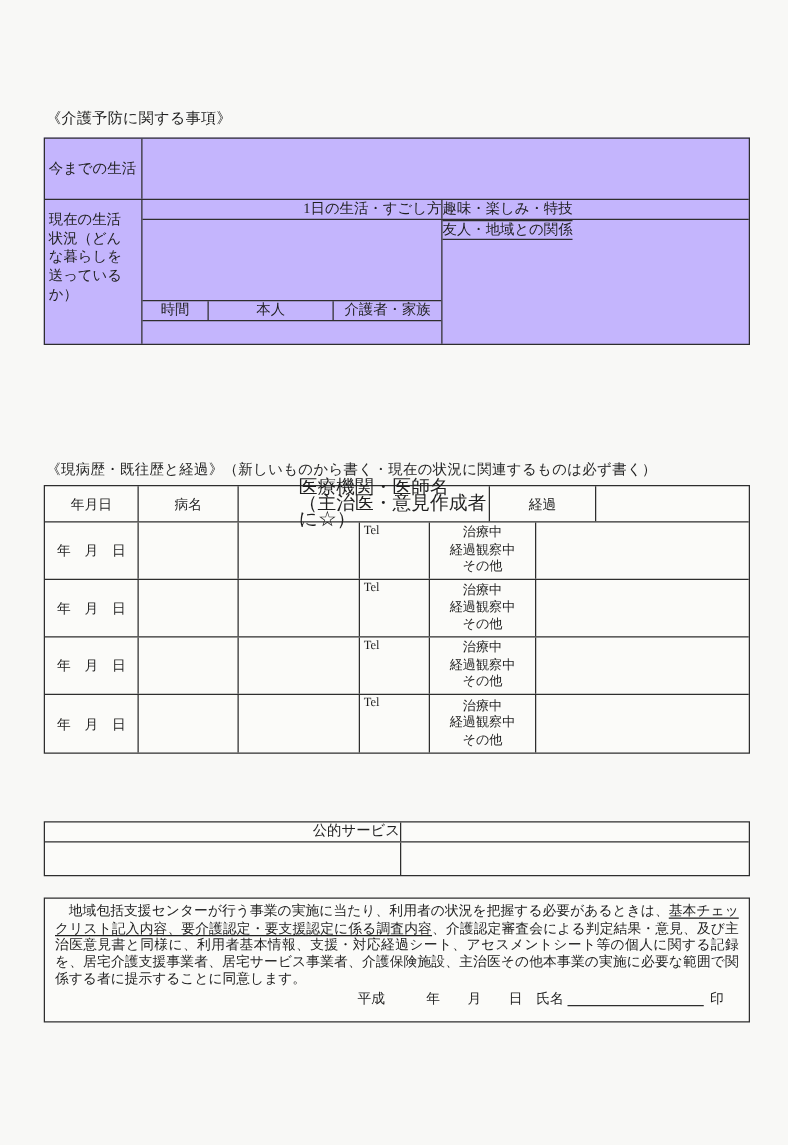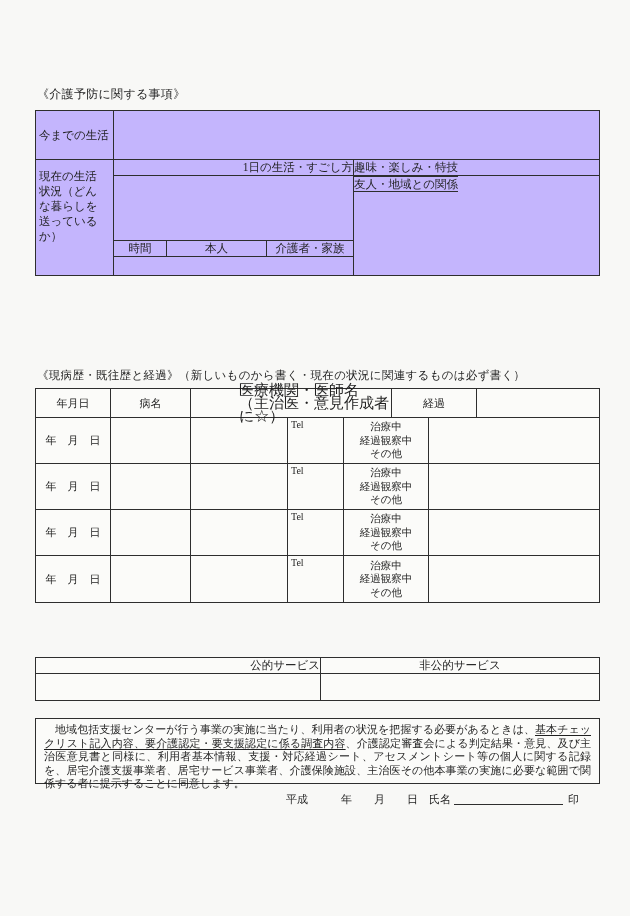--- a/index.html
+++ b/index.html
@@ -77,21 +77,21 @@
   }
   .t3-hdr { height: 16px; border-bottom: 1px solid #2e2e2e; display: flex; }
   .t3-body { flex: 1; display: flex; }
   .t3-public { width: 285px; border-right: 1px solid #2e2e2e; text-align: right; line-height: 15px; }
   .t3-private { flex: 1; text-align: center; line-height: 15px; }
   .t3-cell-l { width: 285px; border-right: 1px solid #2e2e2e; }
   .t3-cell-r { flex: 1; }
 
   
   .consent {
-    position: absolute; left: 35px; top: 718px; width: 565px; height: 66px;
+    position: absolute; left: 35px; top: 718px; width: 565px; height: 100px;
     border: 1px solid #2e2e2e; padding: 4px 8px 3px 8px; background: #fbfbf9;
     font-size: 11px; line-height: 13.5px;
   }
   .consent-text { text-align: justify; }
   .consent-date-row { display: flex; align-items: flex-end; padding-left: 242px; margin-top: 1px; }
   .date-text { white-space: pre; }
   .name-blank { flex: 1; border-bottom: 1px solid #2e2e2e; height: 13px; margin: 0 5px 2px 3px; }
   .seal { margin-right: 12px; }
 </style>
 </head>
@@ -207,21 +207,20 @@
       </div>
       <div class="c-treat"></div>
     </div>
   </div>
 
   <div class="sec-title" style="top:661px;font-weight:bold;">《現在利用しているサービス》</div>
 
   <div class="table3">
     <div class="t3-hdr">
       <div class="t3-public">公的サービス</div>
-      <div class="t3-private">非公的サービス</div>
     </div>
     <div class="t3-body">
       <div class="t3-cell-l"></div>
       <div class="t3-cell-r"></div>
     </div>
   </div>
 
   <div class="consent">
     <div class="consent-text"><span>　地域包括支援センターが行う事業の実施に当たり、利用者の状況を把握する必要があるときは、</span><span class="ul">基本チェックリスト記入内容、要介護認定・要支援認定に係る調査内容</span><span>、介護認定審査会による判定結果・意見、及び主治医意見書と同様に、利用者基本情報、支援・対応経過シート、アセスメントシート等の個人に関する記録を、居宅介護支援事業者、居宅サービス事業者、介護保険施設、主治医その他本事業の実施に必要な範囲で関係する者に提示することに同意します。</span></div>
     <div class="consent-date-row">

